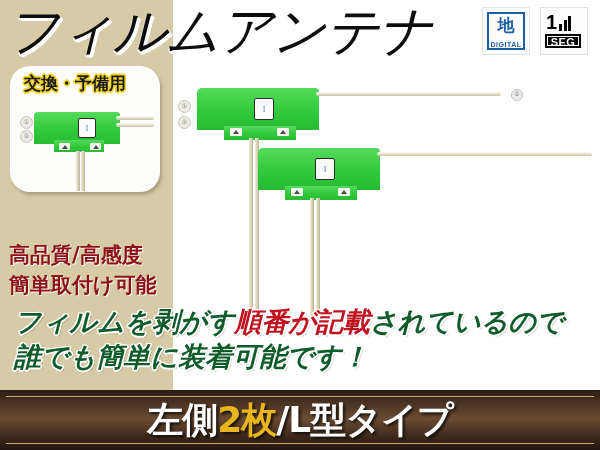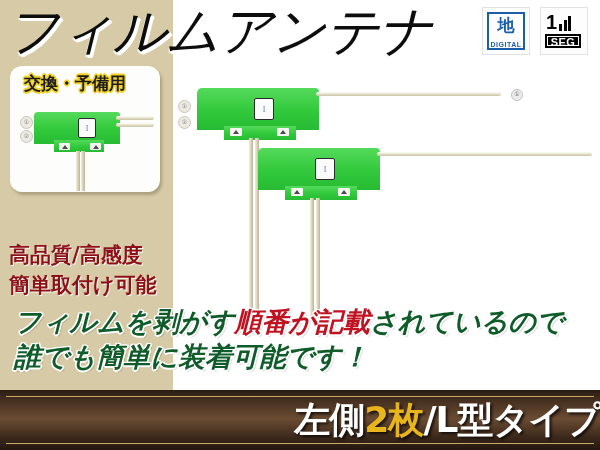--- a/index.html
+++ b/index.html
@@ -75,21 +75,21 @@
     background:#000;color:#fff;border:2px solid #000;
     font-size:11px;line-height:12px;font-weight:700;text-align:center;
     letter-spacing:.5px;font-family:"Liberation Sans",sans-serif;
     box-sizing:border-box;
     box-shadow:0 0 0 1px #fff inset;
   }
 
   
   .inset-card{
     position:absolute;left:10px;top:66px;width:150px;height:126px;
-    background:#fdfdfb;border-radius:12px;
+    background:#fdfdfb;border-radius:20px;
     box-shadow:2px 3px 3px rgba(120,110,80,.45);
   }
   .inset-badge{
     position:absolute;left:14px;top:6px;
     font-size:17px;font-weight:700;line-height:22px;
     color:#1c1c1c;
     font-family:"DejaVu Sans","Liberation Sans",sans-serif;
     text-shadow:
       1.6px 0 0 #f2d22a,-1.6px 0 0 #f2d22a,0 1.6px 0 #f2d22a,0 -1.6px 0 #f2d22a,
       1.2px 1.2px 0 #f2d22a,-1.2px 1.2px 0 #f2d22a,1.2px -1.2px 0 #f2d22a,-1.2px -1.2px 0 #f2d22a;
@@ -178,21 +178,21 @@
     position:absolute;left:0;bottom:0;width:600px;height:60px;
     background:linear-gradient(180deg,#2a1c13 0%,#4b3422 22%,#6b4c33 48%,#3d291b 78%,#241710 100%);
   }
   .banner::before,.banner::after{
     content:"";position:absolute;left:6px;right:6px;height:1px;background:#c9a96a;
   }
   .banner::before{top:6px;}
   .banner::after{bottom:6px;}
   .banner-text{
     position:absolute;left:0;right:0;top:50%;transform:translateY(-50%);
-    text-align:right;
+    text-align:center;
     font-size:36px;font-weight:700;line-height:42px;
     font-family:"DejaVu Sans","Liberation Sans",sans-serif;
     color:#ffffff;
     letter-spacing:-1px;
     text-shadow:2px 2px 3px rgba(0,0,0,.75);
     white-space:nowrap;
   }
   .banner-text .gold{color:#e8b51c;}
 </style>
 </head>

